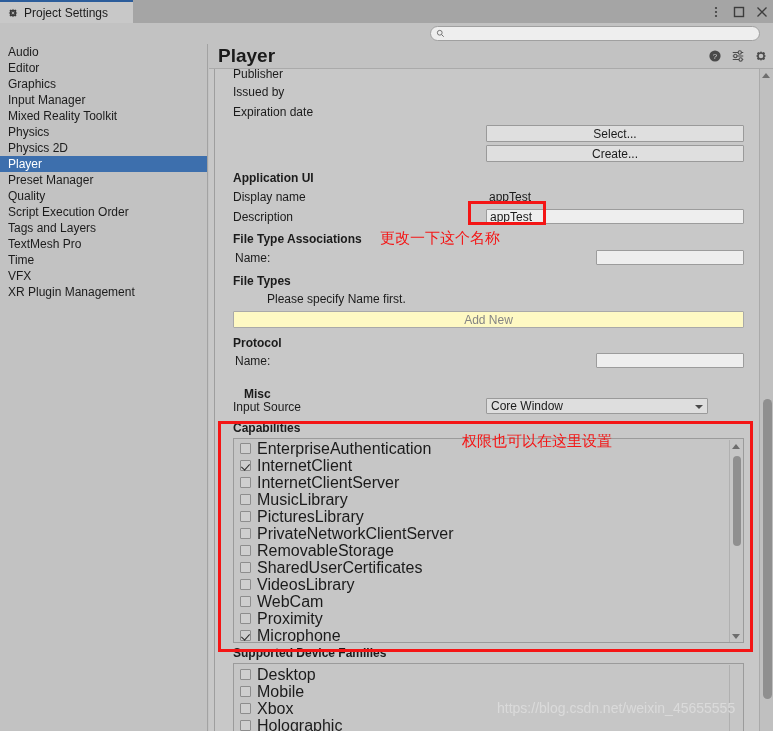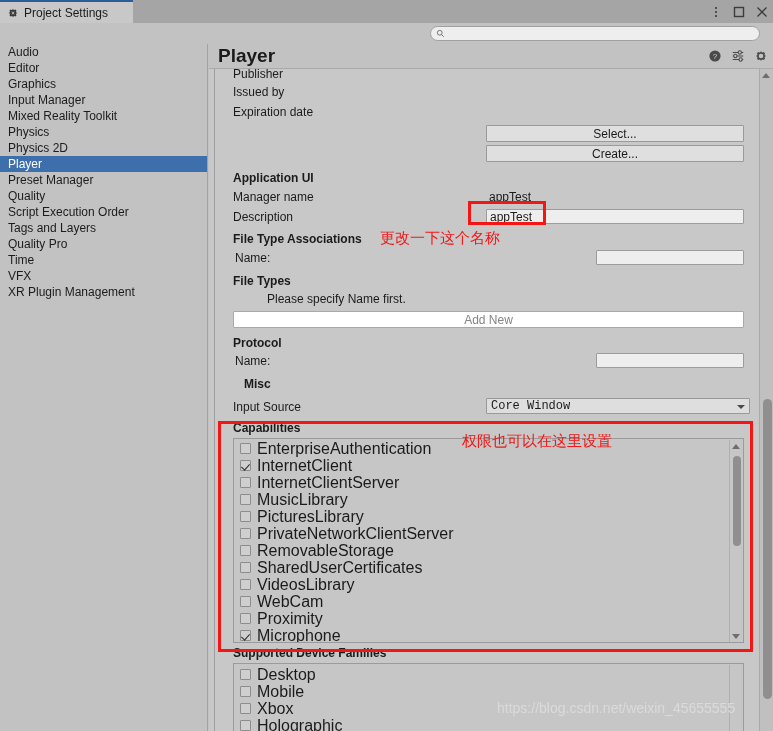--- a/index.html
+++ b/index.html
@@ -178,21 +178,21 @@
     background: #dfdfdf;
     border: 1px solid #9a9a9a;
     box-sizing: border-box;
     font-size: 12px;
     color: #1b1b1b;
     display: flex;
     align-items: center;
     justify-content: center;
     border-radius: 1px;
   }
-  .ubtn.disabled { color: #848484; background: #ffffff; border-color: #a9a9a9;}
+  .ubtn.disabled { color: #848484; background: #fef9c3; border-color: #a9a9a9;}
 
   
   .tfield {
     position: absolute;
     height: 15px;
     background: #eeeeee;
     border: 1px solid #9c9c9c;
     box-sizing: border-box;
     font-size: 12px;
     color: #1b1b1b;
@@ -395,21 +395,21 @@
     <div class="side-item">Graphics</div>
     <div class="side-item">Input Manager</div>
     <div class="side-item">Mixed Reality Toolkit</div>
     <div class="side-item">Physics</div>
     <div class="side-item">Physics 2D</div>
     <div class="side-item selected">Player</div>
     <div class="side-item">Preset Manager</div>
     <div class="side-item">Quality</div>
     <div class="side-item">Script Execution Order</div>
     <div class="side-item">Tags and Layers</div>
-    <div class="side-item">Quality Pro</div>
+    <div class="side-item">TextMesh Pro</div>
     <div class="side-item">Time</div>
     <div class="side-item">VFX</div>
     <div class="side-item">XR Plugin Management</div>
   </div>
 
 <div class="main">
 
   <div class="main-header">
     <div class="main-title">Player</div>
     <div class="header-icons">
@@ -433,41 +433,41 @@
     <div class="content-inner">
 
       <div class="lbl plain" style="top:-4px;">Publisher</div>
       <div class="lbl plain" style="top:14px;">Issued by</div>
       <div class="lbl plain" style="top:34px;">Expiration date</div>
 
       <div class="ubtn" style="left:271px; top:56px; width:258px;">Select...</div>
       <div class="ubtn" style="left:271px; top:76px; width:258px;">Create...</div>
 
       <div class="lbl bold plain" style="top:100px;">Application UI</div>
-      <div class="lbl plain" style="top:119px;">Manager name</div>
+      <div class="lbl plain" style="top:119px;">Display name</div>
       <div class="lbl" style="left:274px; top:119px;">appTest</div>
 
       <div class="lbl plain" style="top:139px;">Description</div>
       <div class="tfield" style="left:271px; top:140px; width:258px;">appTest</div>
 
       <div class="lbl bold plain" style="top:161px;">File Type Associations</div>
       <div class="lbl indent" style="top:180px;">Name:</div>
       <div class="tfield" style="left:381px; top:181px; width:148px;"></div>
 
       <div class="lbl bold plain" style="top:203px;">File Types</div>
       <div class="lbl indent" style="top:221px;margin-left:32px;">Please specify Name first.</div>
       <div class="ubtn disabled" style="left:18px; top:242px; width:511px;">Add New</div>
 
       <div class="lbl bold plain" style="top:265px;">Protocol</div>
       <div class="lbl indent" style="top:283px;">Name:</div>
       <div class="tfield" style="left:381px; top:284px; width:148px;"></div>
 
-      <div class="lbl bold plain" style="top:306px;padding-left:11px;">Misc</div>
+      <div class="lbl bold plain" style="top:316px;padding-left:11px;">Misc</div>
       <div class="lbl plain" style="top:329px;">Input Source</div>
-      <div class="dropdown" style="left:271px; top:329px; width:264px;font-family:Liberation Mono, monospace;">
+      <div class="dropdown" style="left:271px; top:329px; width:222px;">
         <span>Core Window</span>
         <span class="dd-arrow"></span>
       </div>
 
       <div class="lbl bold plain" style="top:350px;">Capabilities</div>
       <div class="listbox" id="capabilities-list" style="left:18px; top:369px; width:511px; height:205px;">
         <div id="capabilities-items" style="position:absolute;left:0;top:1px;width:494px;">
             <div class="cap-item">
               <span class="cb"></span>
               <span class="cap-label">EnterpriseAuthentication</span>

